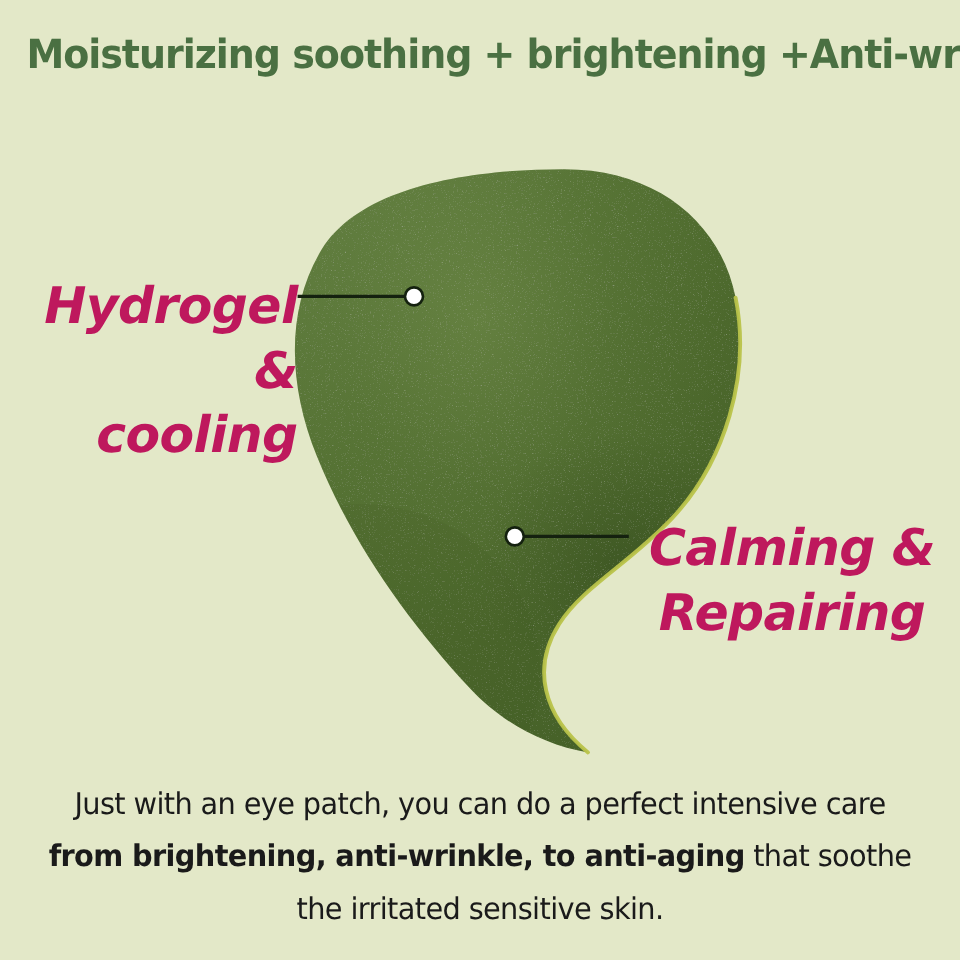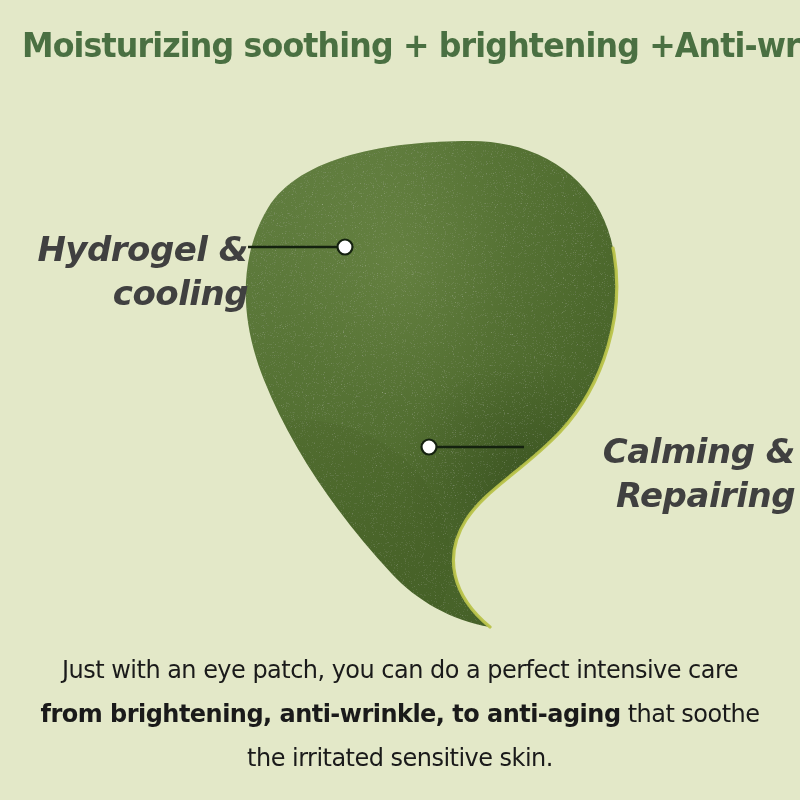--- a/index.html
+++ b/index.html
@@ -46,37 +46,37 @@
     height: 800px;
     pointer-events: none;
   }
 
   
   .callout-label {
     position: absolute;
     font-family: "DejaVu Sans", sans-serif;
     font-weight: bold;
     font-style: italic;
-    font-size: 34px;
+    font-size: 42px;
     line-height: 1.28;
-    color: #404040;
+    color: #be185d;
     letter-spacing: -0.5px;
     white-space: pre-line;
   }
   .callout-left {
     left: 0;
     top: 228px;
     width: 248px;
     text-align: right;
   }
   .callout-right {
     left: 525px;
     top: 430px;
     width: 270px;
-    text-align: right;
+    text-align: center;
   }
 
   
   .body-copy {
     position: absolute;
     left: 0;
     top: 648px;
     width: 800px;
     text-align: center;
     font-family: "DejaVu Sans", sans-serif;

